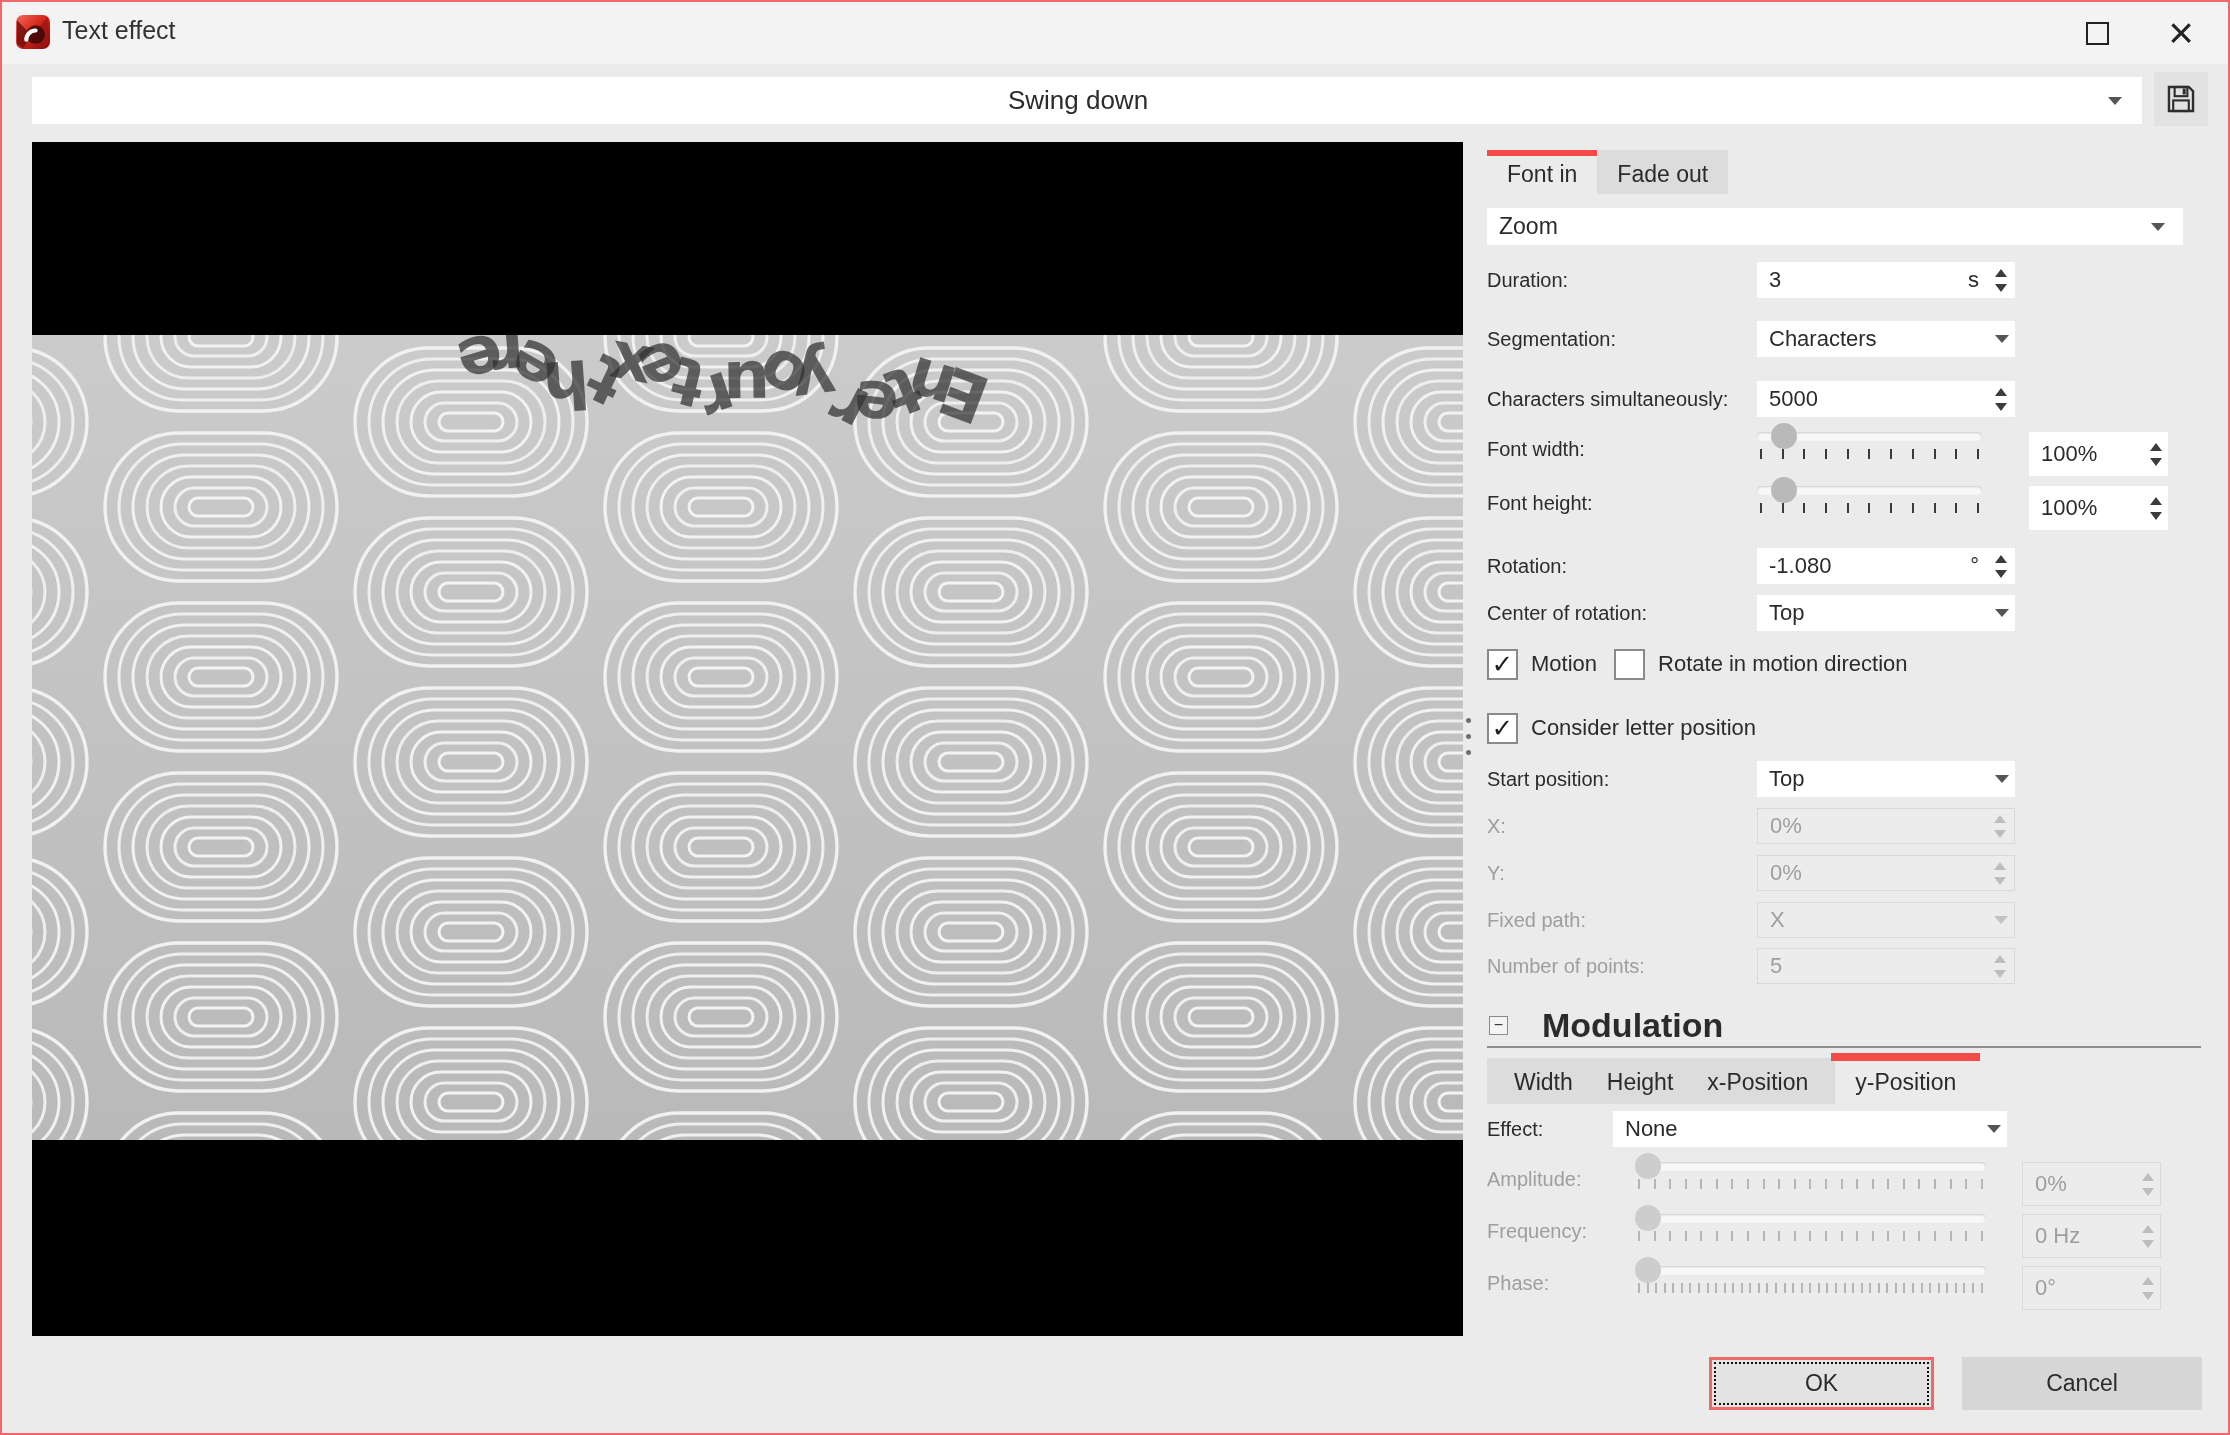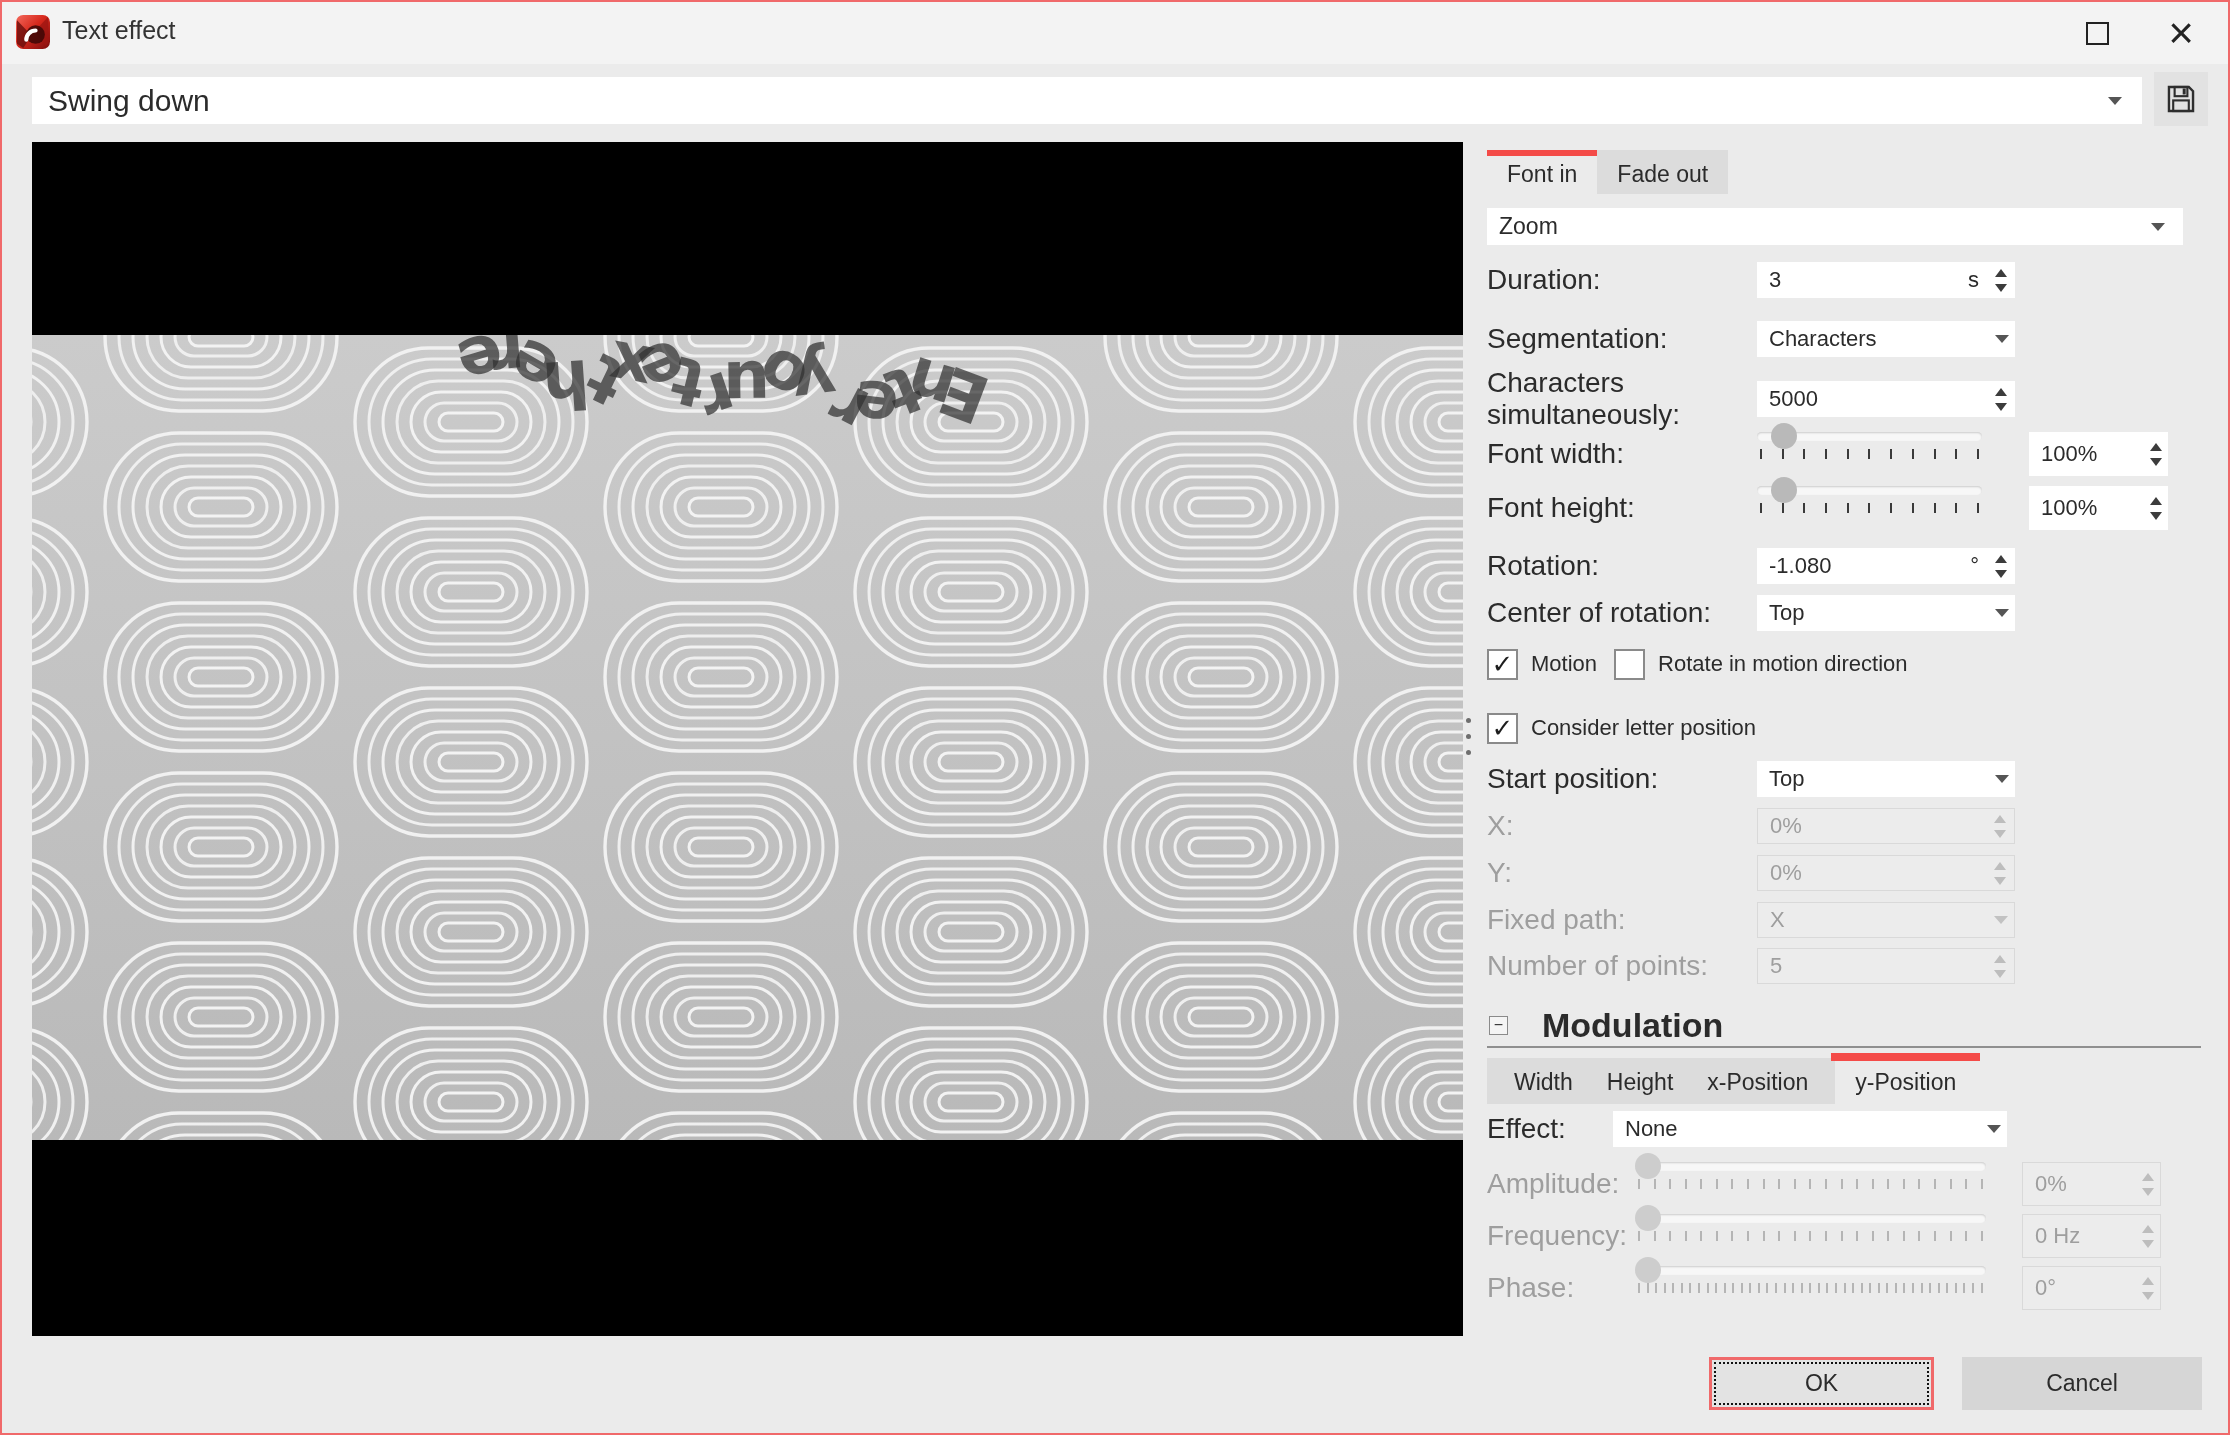--- a/index.html
+++ b/index.html
@@ -14,42 +14,42 @@
   .titlebar{position:absolute;left:0;top:0;width:100%;height:62px;background:#f3f3f3;padding-left:28px;}
   .appicon{position:absolute;left:14px;top:13px;width:34px;height:34px;}
   .title{position:absolute;left:60px;top:14px;font-size:25px;color:#333;}
   .winbtn{position:absolute;top:0;width:66px;height:62px;display:flex;align-items:center;justify-content:center;cursor:default;}
   .btn-max{right:98px;}
   .btn-close{right:14px;}
   .maxglyph{width:23px;height:23px;border:2.5px solid #222;}
   .closeglyph{font-size:44px;line-height:1;color:#222;font-weight:400;}
   
   .preset-combo{position:absolute;left:30px;top:75px;width:2110px;height:47px;background:#fff;display:flex;align-items:center;padding:0 20px 0 16px;}
-  .preset-combo .val{flex:1;font-size:30px;}
+  .preset-combo .val{flex:1;font-size:26px;text-align:center;}
   .save-btn{position:absolute;left:2152px;top:70px;width:54px;height:54px;background:#e2e2e2;display:flex;align-items:center;justify-content:center;}
   
   .arrow{width:0;height:0;border-left:7px solid transparent;border-right:7px solid transparent;border-top:8px solid #555;}
   .disabled .arrow{border-top-color:#c2c2c2;}
   .spin{display:flex;flex-direction:column;justify-content:center;gap:7px;padding:0 2px;}
   .spin .up{width:0;height:0;border-left:6px solid transparent;border-right:6px solid transparent;border-bottom:8px solid #3c3c3c;}
   .spin .dn{width:0;height:0;border-left:6px solid transparent;border-right:6px solid transparent;border-top:8px solid #3c3c3c;}
   .disabled .spin .up{border-bottom-color:#bdbdbd;}
   .disabled .spin .dn{border-top-color:#bdbdbd;}
   
   .preview{position:absolute;left:30px;top:140px;width:1431px;height:1194px;background:#000;}
   .band{position:absolute;left:0;top:193px;width:1431px;height:805px;overflow:hidden;}
   .preview-text{position:absolute;left:330px;top:-10px;width:720px;height:120px;
     display:flex;justify-content:center;align-items:center;
     transform:rotate(184deg);font-family:"DejaVu Sans",sans-serif;
     font-weight:bold;font-size:66px;color:rgba(48,48,48,0.72);}
   .preview-text span{display:inline-block;margin:0 -6px;white-space:pre;}
   
   .panel{position:absolute;left:1485px;top:148px;width:714px;display:flex;flex-direction:column;}
   .row{display:flex;align-items:center;height:36px;flex:none;}
-  .lbl{width:270px;font-size:28px;flex:none;}
+  .lbl{width:270px;font-size:20px;flex:none;}
   .disabled .lbl,.disabled .val,.disabled .unit{color:#9e9e9e;}
   .input,.combo{width:258px;height:36px;background:#fff;display:flex;align-items:center;padding:0 6px 0 12px;flex:none;}
   .input .val,.combo .val{flex:1;font-size:22px;}
   .input .unit{font-size:22px;margin-right:14px;}
   .disabled .input,.disabled .combo{background:#ececec;border:1px solid #d9d9d9;}
   
   .fadetabs{height:44px;display:flex;align-items:stretch;}
   .ftab{padding:0 20px;display:flex;align-items:flex-end;padding-bottom:6px;font-size:23px;position:relative;}
   .ftab.active::before{content:"";position:absolute;left:0;top:0;width:100%;height:6px;background:#f44b48;}
   .ftab.inactive{background:#dcdcdc;}

